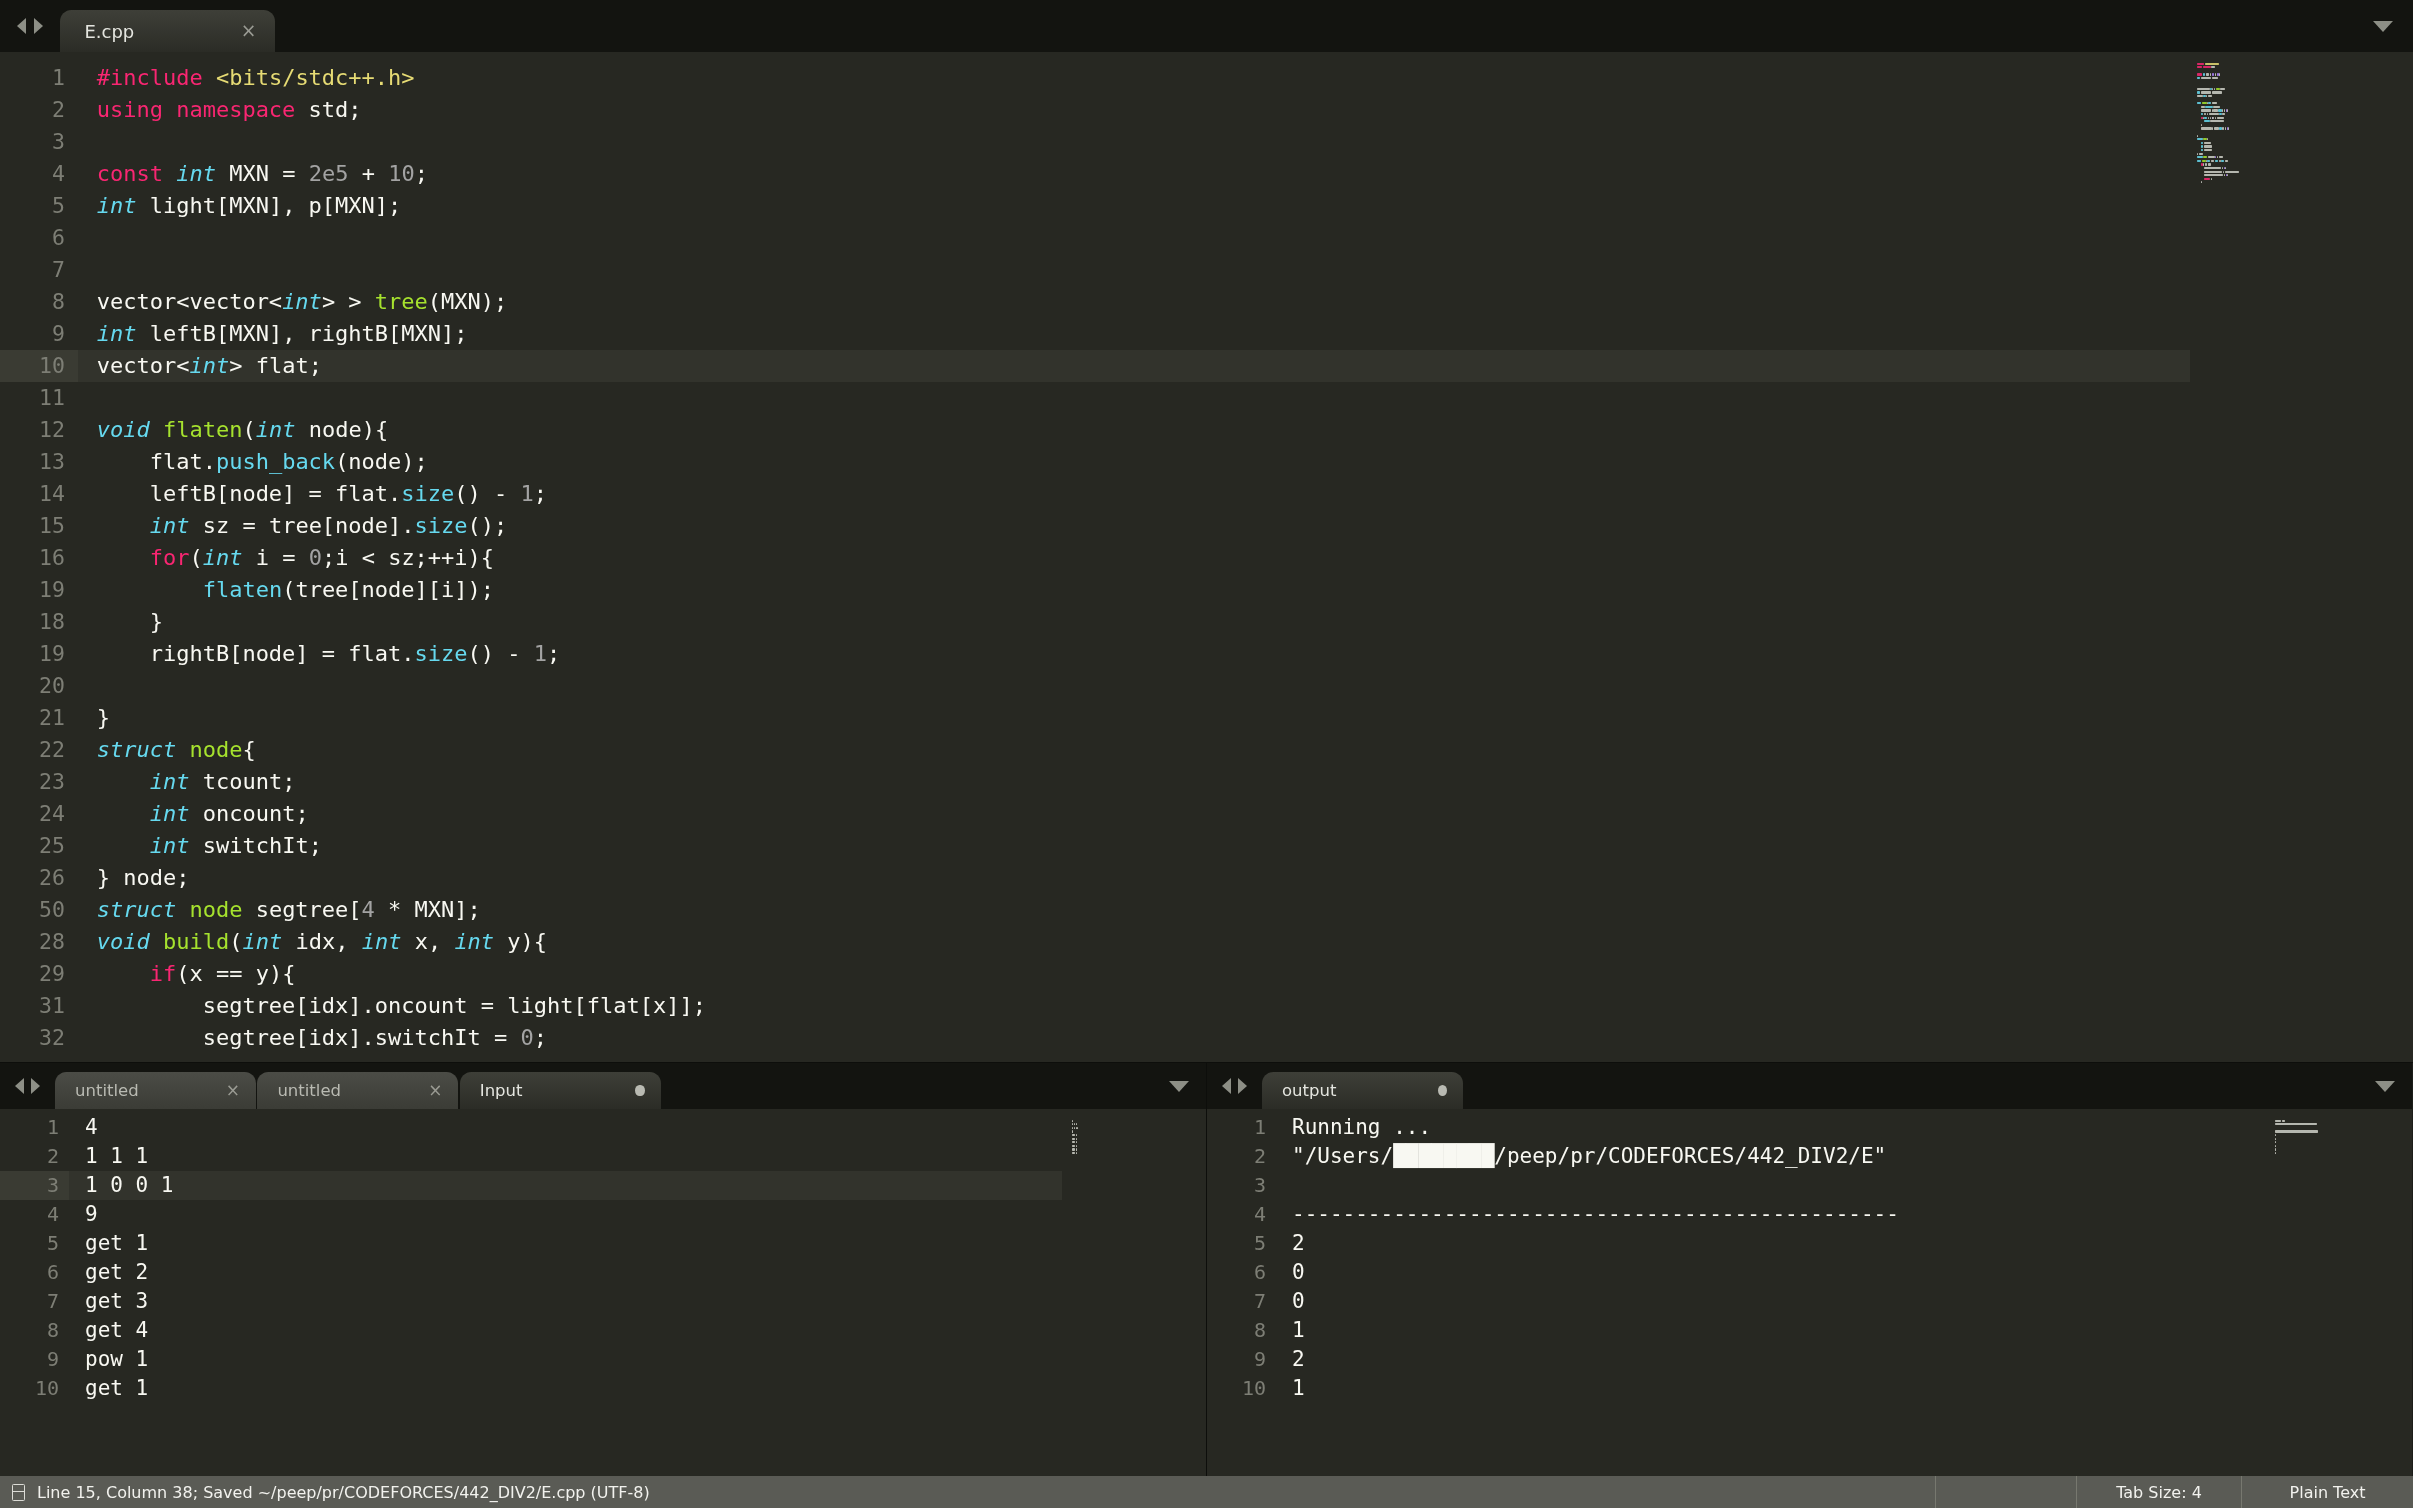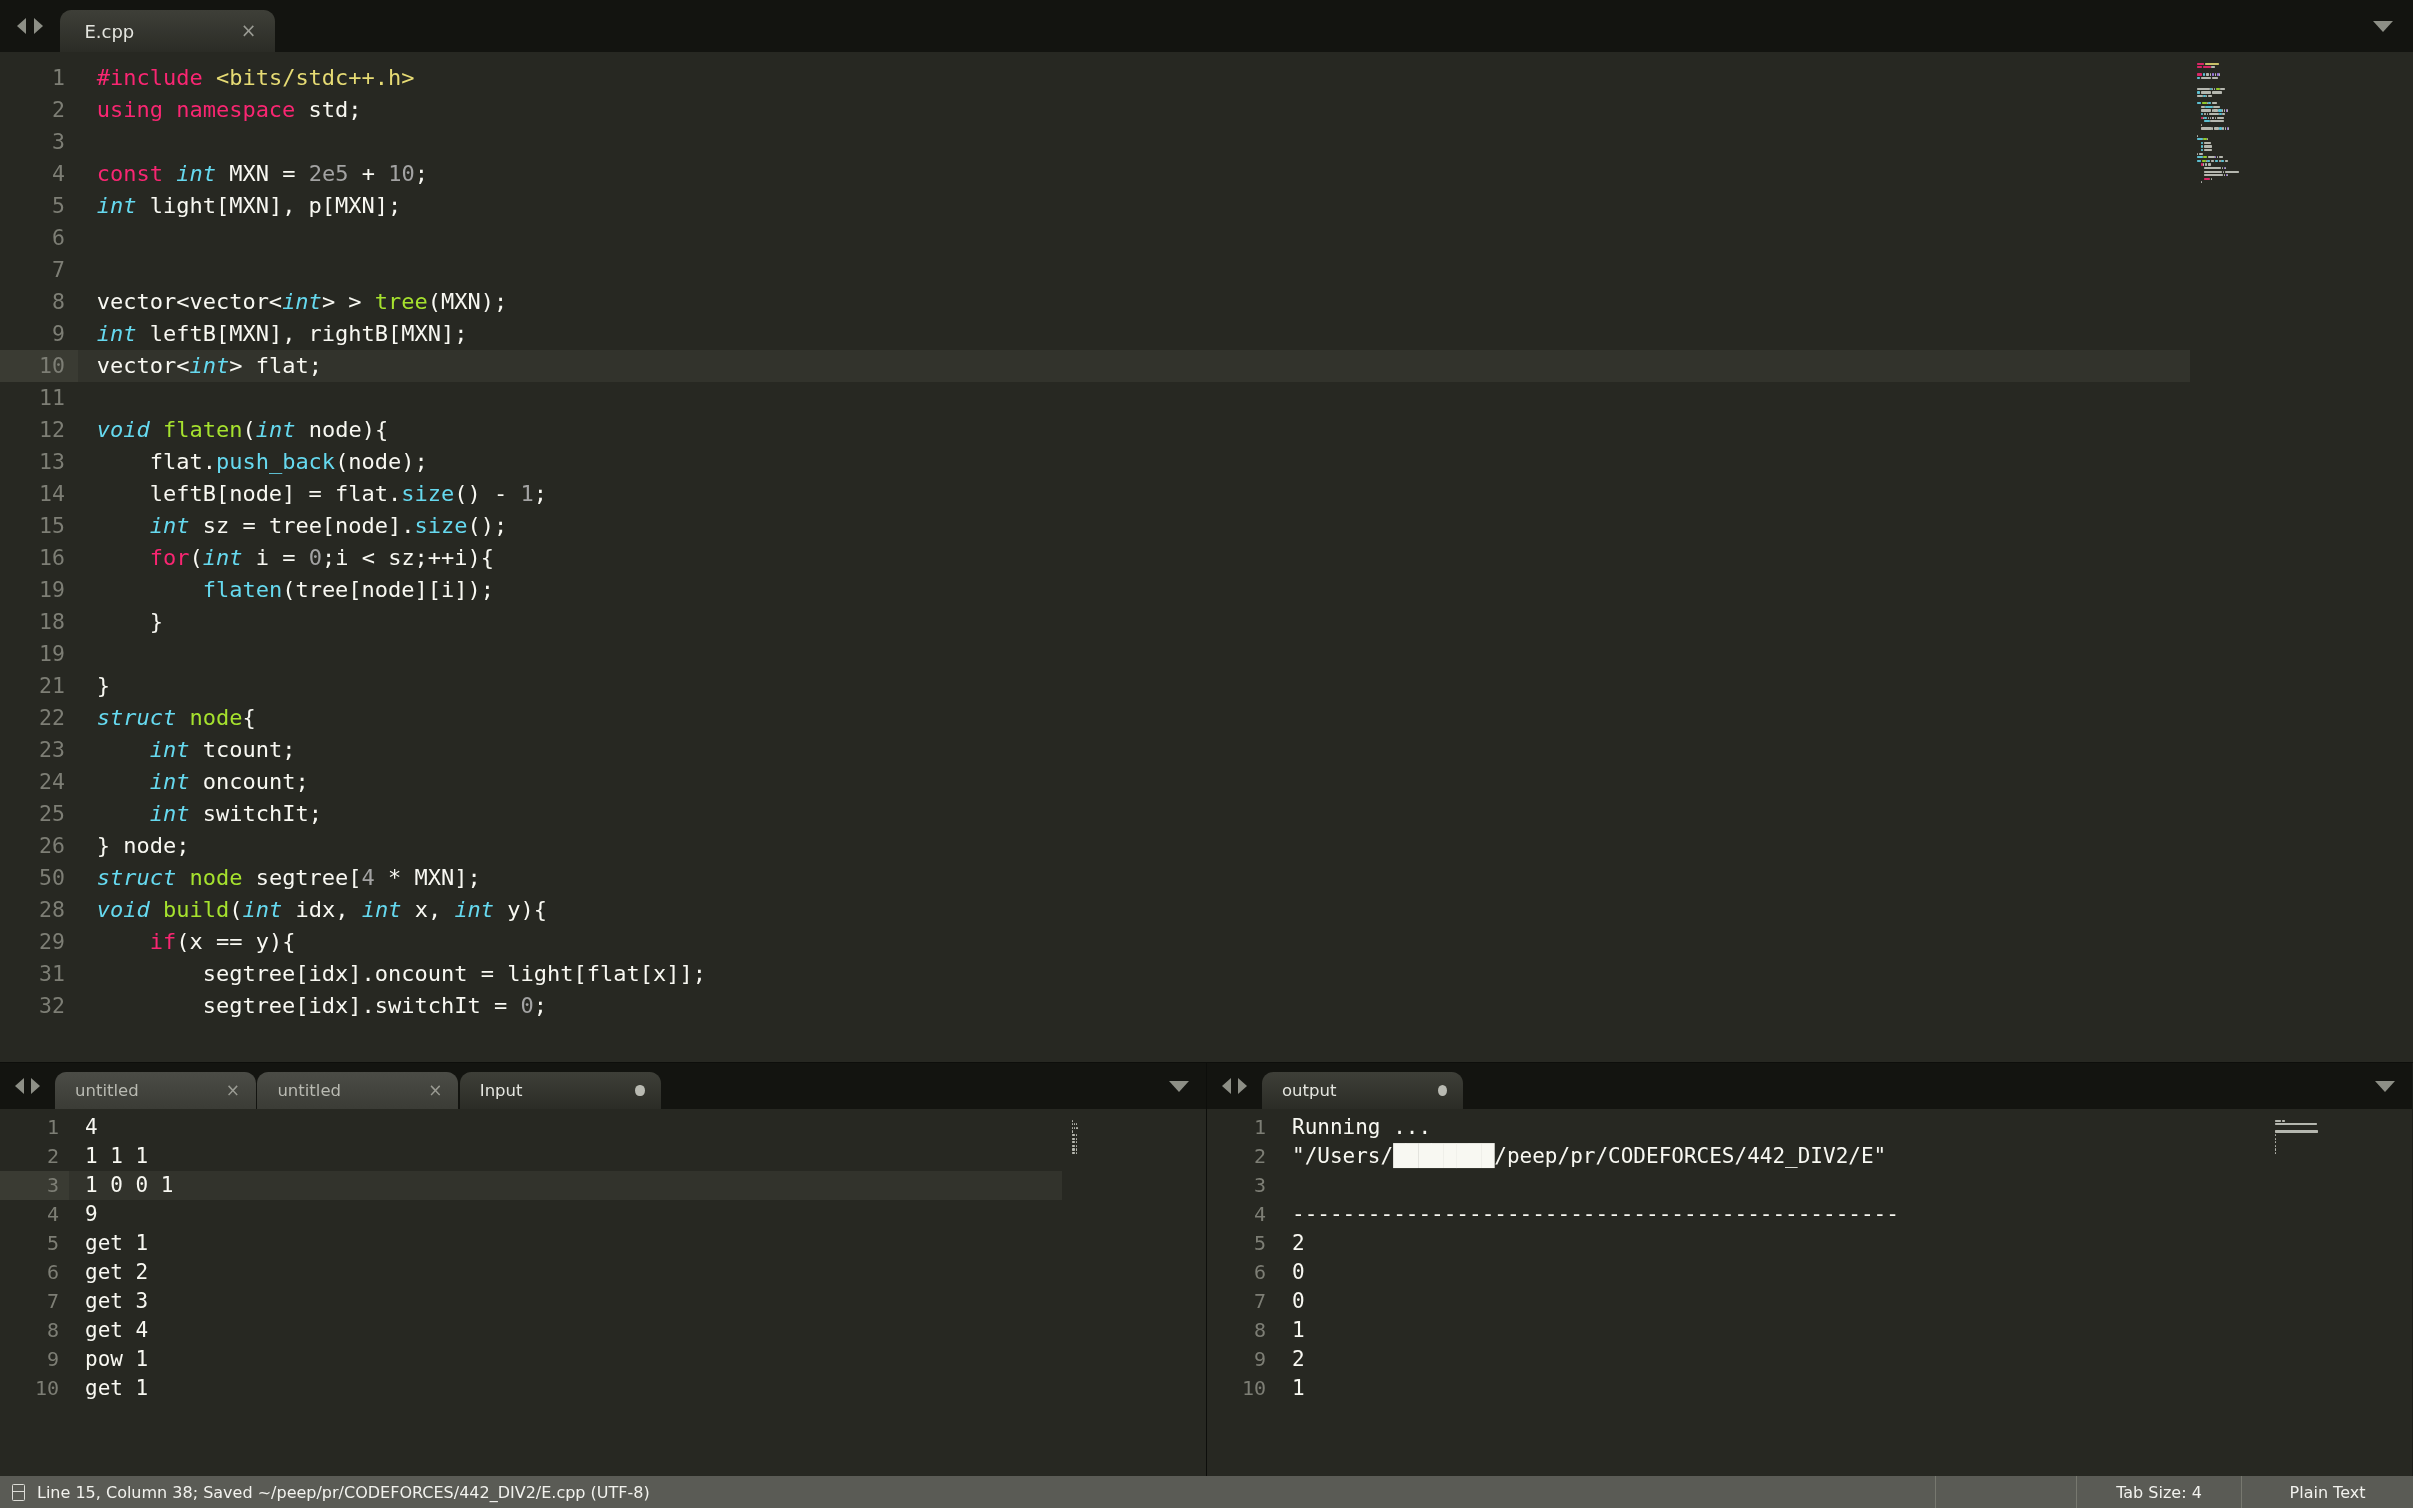--- a/index.html
+++ b/index.html
@@ -141,21 +141,22 @@
         <div class="ln-row"><div class="gutter">9</div><div class="codetxt"><span class="typ">int</span><span class="pln"> leftB[MXN], rightB[MXN];</span></div></div>
         <div class="ln-row hl"><div class="gutter">10</div><div class="codetxt"><span class="pln">vector&lt;</span><span class="typ">int</span><span class="pln">&gt; flat;</span></div></div>
         <div class="ln-row"><div class="gutter">11</div><div class="codetxt"><span class="pln"></span></div></div>
         <div class="ln-row"><div class="gutter">12</div><div class="codetxt"><span class="typ">void </span><span class="fn">flaten</span><span class="pln">(</span><span class="typ">int</span><span class="pln"> node){</span></div></div>
         <div class="ln-row"><div class="gutter">13</div><div class="codetxt"><span class="pln">    flat.</span><span class="mth">push_back</span><span class="pln">(node);</span></div></div>
         <div class="ln-row"><div class="gutter">14</div><div class="codetxt"><span class="pln">    leftB[node] = flat.</span><span class="mth">size</span><span class="pln">() - </span><span class="num">1</span><span class="pln">;</span></div></div>
         <div class="ln-row"><div class="gutter">15</div><div class="codetxt"><span class="pln">    </span><span class="typ">int</span><span class="pln"> sz = tree[node].</span><span class="mth">size</span><span class="pln">();</span></div></div>
         <div class="ln-row"><div class="gutter">16</div><div class="codetxt"><span class="pln">    </span><span class="kw">for</span><span class="pln">(</span><span class="typ">int</span><span class="pln"> i = </span><span class="num">0</span><span class="pln">;i &lt; sz;++i){</span></div></div>
         <div class="ln-row"><div class="gutter">19</div><div class="codetxt"><span class="pln">        </span><span class="mth">flaten</span><span class="pln">(tree[node][i]);</span></div></div>
         <div class="ln-row"><div class="gutter">18</div><div class="codetxt"><span class="pln">    }</span></div></div>
-        <div class="ln-row"><div class="gutter">19</div></div>
+        <div class="ln-row"><div class="gutter">19</div><div class="codetxt"><span class="pln">    rightB[node] = flat.</span><span class="mth">size</span><span class="pln">() - </span><span class="num">1</span><span class="pln">;</span></div></div>
+        <div class="ln-row"><div class="gutter">20</div><div class="codetxt"><span class="pln"></span></div></div>
         <div class="ln-row"><div class="gutter">21</div><div class="codetxt"><span class="pln">}</span></div></div>
         <div class="ln-row"><div class="gutter">22</div><div class="codetxt"><span class="typ">struct </span><span class="fn">node</span><span class="pln">{</span></div></div>
         <div class="ln-row"><div class="gutter">23</div><div class="codetxt"><span class="pln">    </span><span class="typ">int</span><span class="pln"> tcount;</span></div></div>
         <div class="ln-row"><div class="gutter">24</div><div class="codetxt"><span class="pln">    </span><span class="typ">int</span><span class="pln"> oncount;</span></div></div>
         <div class="ln-row"><div class="gutter">25</div><div class="codetxt"><span class="pln">    </span><span class="typ">int</span><span class="pln"> switchIt;</span></div></div>
         <div class="ln-row"><div class="gutter">26</div><div class="codetxt"><span class="pln">} node;</span></div></div>
         <div class="ln-row"><div class="gutter">50</div><div class="codetxt"><span class="typ">struct </span><span class="fn">node</span><span class="pln"> segtree[</span><span class="num">4</span><span class="pln"> * MXN];</span></div></div>
         <div class="ln-row"><div class="gutter">28</div><div class="codetxt"><span class="typ">void </span><span class="fn">build</span><span class="pln">(</span><span class="typ">int</span><span class="pln"> idx, </span><span class="typ">int</span><span class="pln"> x, </span><span class="typ">int</span><span class="pln"> y){</span></div></div>
         <div class="ln-row"><div class="gutter">29</div><div class="codetxt"><span class="pln">    </span><span class="kw">if</span><span class="pln">(x == y){</span></div></div>
         <div class="ln-row"><div class="gutter">31</div><div class="codetxt"><span class="pln">        segtree[idx].oncount = light[flat[x]];</span></div></div>

